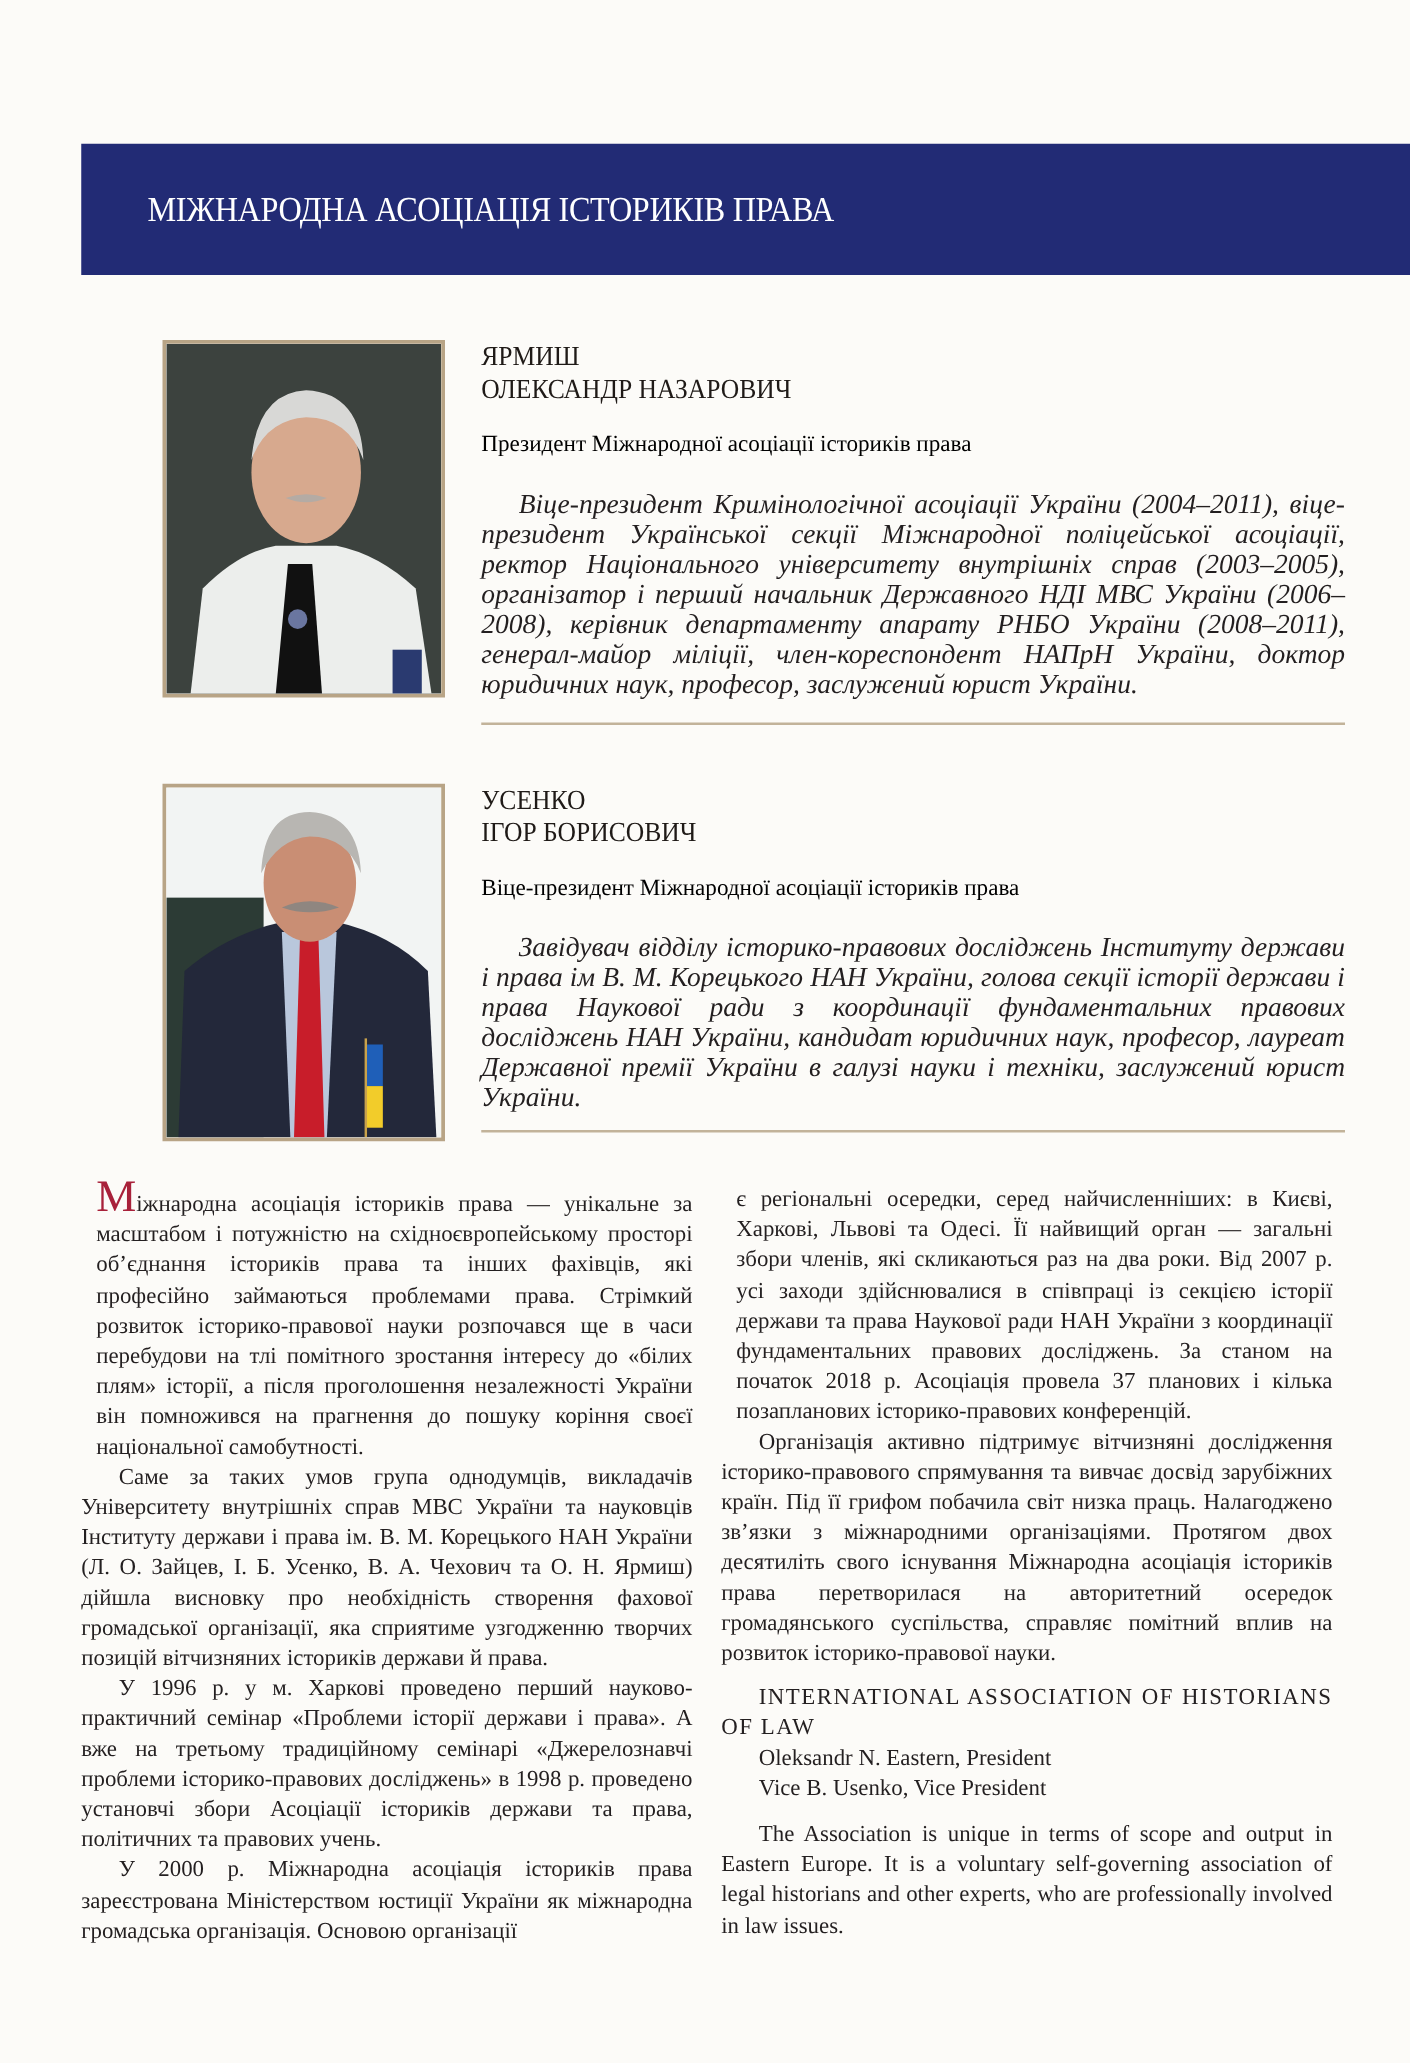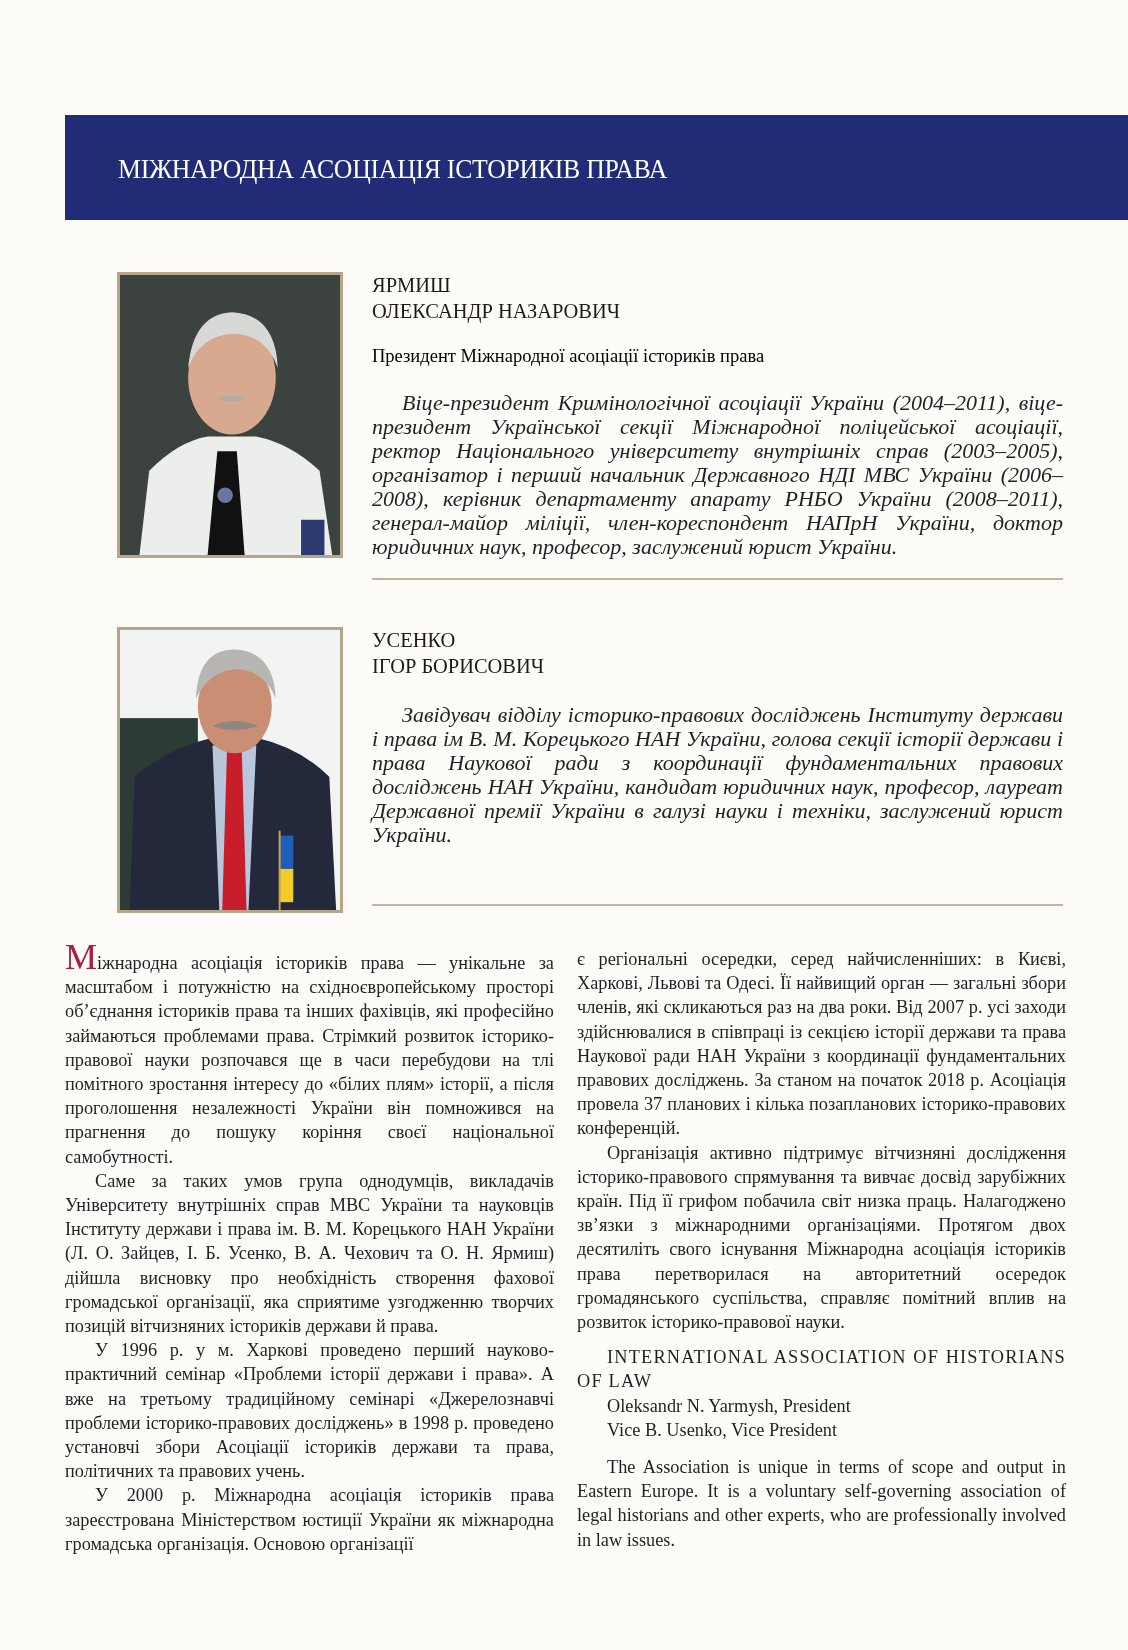--- a/index.html
+++ b/index.html
@@ -10,21 +10,21 @@
     position: absolute; left: 65px; top: 115px; width: 1114px; height: 105px;
     background: #222b75;
   }
   .header-title {
     position: absolute; left: 53px; top: 38px;
     color: #ffffff; font-size: 28px; letter-spacing: -0.3px;
     font-family: "Liberation Serif", serif; white-space: nowrap;
     transform: scaleX(0.92); transform-origin: left center;
   }
 
-  .profile { position: absolute; left: 117px; width: 946px; }
+  .profile { position: absolute; left: 130px; width: 946px; }
   .photo {
     position: absolute; left: 0; width: 226px; height: 286px;
     border: 3px solid #b8a486; overflow: hidden;
   }
   .photo svg { display: block; width: 100%; height: 100%; }
   .info { position: absolute; left: 255px; right: 0; }
   .name {
     font-size: 22px; line-height: 26px; color: #1f1a17; text-transform: uppercase;
     transform: scaleX(0.93); transform-origin: left center; white-space: nowrap;
   }
@@ -33,21 +33,21 @@
     font-style: italic; font-size: 22px; line-height: 24px; text-align: justify;
     text-indent: 30px; margin-top: 24px;
   }
   .rule { position: absolute; left: 255px; right: 0; height: 2px; background: #c2b39a; }
 
   .columns { position: absolute; top: 947px; left: 65px; width: 998px; }
   .col { position: absolute; top: 0; width: 489px; font-size: 18.3px; line-height: 24.2px; text-align: justify; }
   .col.left { left: 0; }
   .col.right { left: 512px; }
   .col p { text-indent: 30px; }
-  .col p.no-indent { text-indent: 0; }
+  .col p.no-indent { text-indent: 0; margin-left: 12px; }
   .dropcap { color: #a8213a; font-size: 36px; line-height: 20px; font-weight: normal; }
   .en-head { text-transform: uppercase; letter-spacing: 1.2px; margin-top: 11px; text-indent: 0; }
   .en-plain { text-indent: 0; text-align: left; }
   .en-italic { text-indent: 0; margin-top: 13px; }
 </style>
 </head>
 <body>
 
 <div class="header-band">
   <div class="header-title">МІЖНАРОДНА АСОЦІАЦІЯ ІСТОРИКІВ ПРАВА</div>
@@ -87,33 +87,34 @@
       <path d="M78 70 Q80 20 118 20 Q158 22 160 70 Q148 40 118 40 Q92 42 78 70 Z" fill="#b8b6b2"></path>
       <path d="M95 98 Q118 88 142 98 Q118 106 95 98 Z" fill="#8f8680"></path>
       <rect x="164" y="210" width="14" height="34" fill="#1f5fb8"></rect>
       <rect x="164" y="244" width="14" height="34" fill="#f2cc2a"></rect>
       <rect x="163" y="205" width="2" height="81" fill="#c9a24b"></rect>
     </svg>
   </div>
   <div class="info" style="top:0;">
     <div class="name">УСЕНКО</div>
     <div class="name">ІГОР БОРИСОВИЧ</div>
+    <div class="role">Віце-президент Міжнародної асоціації істориків права</div>
     <div class="bio">Завідувач відділу історико-правових досліджень Інституту держави і права ім В. М. Корецького НАН України, голова секції історії держави і права Наукової ради з координації фундаментальних правових досліджень НАН України, кандидат юридичних наук, професор, лауреат Державної премії України в галузі науки і техніки, заслужений юрист України.</div>
   </div>
   <div class="rule" style="top:277px;"></div>
 </div>
 
 <div class="columns">
   <div class="col left">
     <p class="no-indent"><span class="dropcap">М</span><span>іжнародна асоціація істориків права — унікальне за масштабом і потужністю на східноєвропейському просторі об’єднання істориків права та інших фахівців, які професійно займаються проблемами права. Стрімкий розвиток історико-правової науки розпочався ще в часи перебудови на тлі помітного зростання інтересу до «білих плям» історії, а після проголошення незалежності України він помножився на прагнення до пошуку коріння своєї національної самобутності.</span></p>
     <p>Саме за таких умов група однодумців, викладачів Університету внутрішніх справ МВС України та науковців Інституту держави і права ім. В. М. Корецького НАН України (Л. О. Зайцев, І. Б. Усенко, В. А. Чехович та О. Н. Ярмиш) дійшла висновку про необхідність створення фахової громадської організації, яка сприятиме узгодженню творчих позицій вітчизняних істориків держави й права.</p>
     <p>У 1996 р. у м. Харкові проведено перший науково-практичний семінар «Проблеми історії держави і права». А вже на третьому традиційному семінарі «Джерелознавчі проблеми історико-правових досліджень» в 1998 р. проведено установчі збори Асоціації істориків держави та права, політичних та правових учень.</p>
     <p>У 2000 р. Міжнародна асоціація істориків права зареєстрована Міністерством юстиції України як міжнародна громадська організація. Основою організації</p>
   </div>
   <div class="col right">
     <p class="no-indent">є регіональні осередки, серед найчисленніших: в Києві, Харкові, Львові та Одесі. Її найвищий орган — загальні збори членів, які скликаються раз на два роки. Від 2007 р. усі заходи здійснювалися в співпраці із секцією історії держави та права Наукової ради НАН України з координації фундаментальних правових досліджень. За станом на початок 2018 р. Асоціація провела 37 планових і кілька позапланових історико-правових конференцій.</p>
     <p>Організація активно підтримує вітчизняні дослідження історико-правового спрямування та вивчає досвід зарубіжних країн. Під її грифом побачила світ низка праць. Налагоджено зв’язки з міжнародними організаціями. Протягом двох десятиліть свого існування Міжнародна асоціація істориків права перетворилася на авторитетний осередок громадянського суспільства, справляє помітний вплив на розвиток історико-правової науки.</p>
     <p class="en-head">INTERNATIONAL ASSOCIATION OF HISTORIANS OF LAW</p>
-    <p class="en-plain">Oleksandr N. Yarmysh, President</p>
+    <p class="en-plain">Oleksandr N. Eastern, President</p>
     <p class="en-plain">Vice B. Usenko, Vice President</p>
     <p class="en-italic">The Association is unique in terms of scope and output in Eastern Europe. It is a voluntary self-governing association of legal historians and other experts, who are professionally involved in law issues.</p>
   </div>
 </div>
 
 </body></html>

